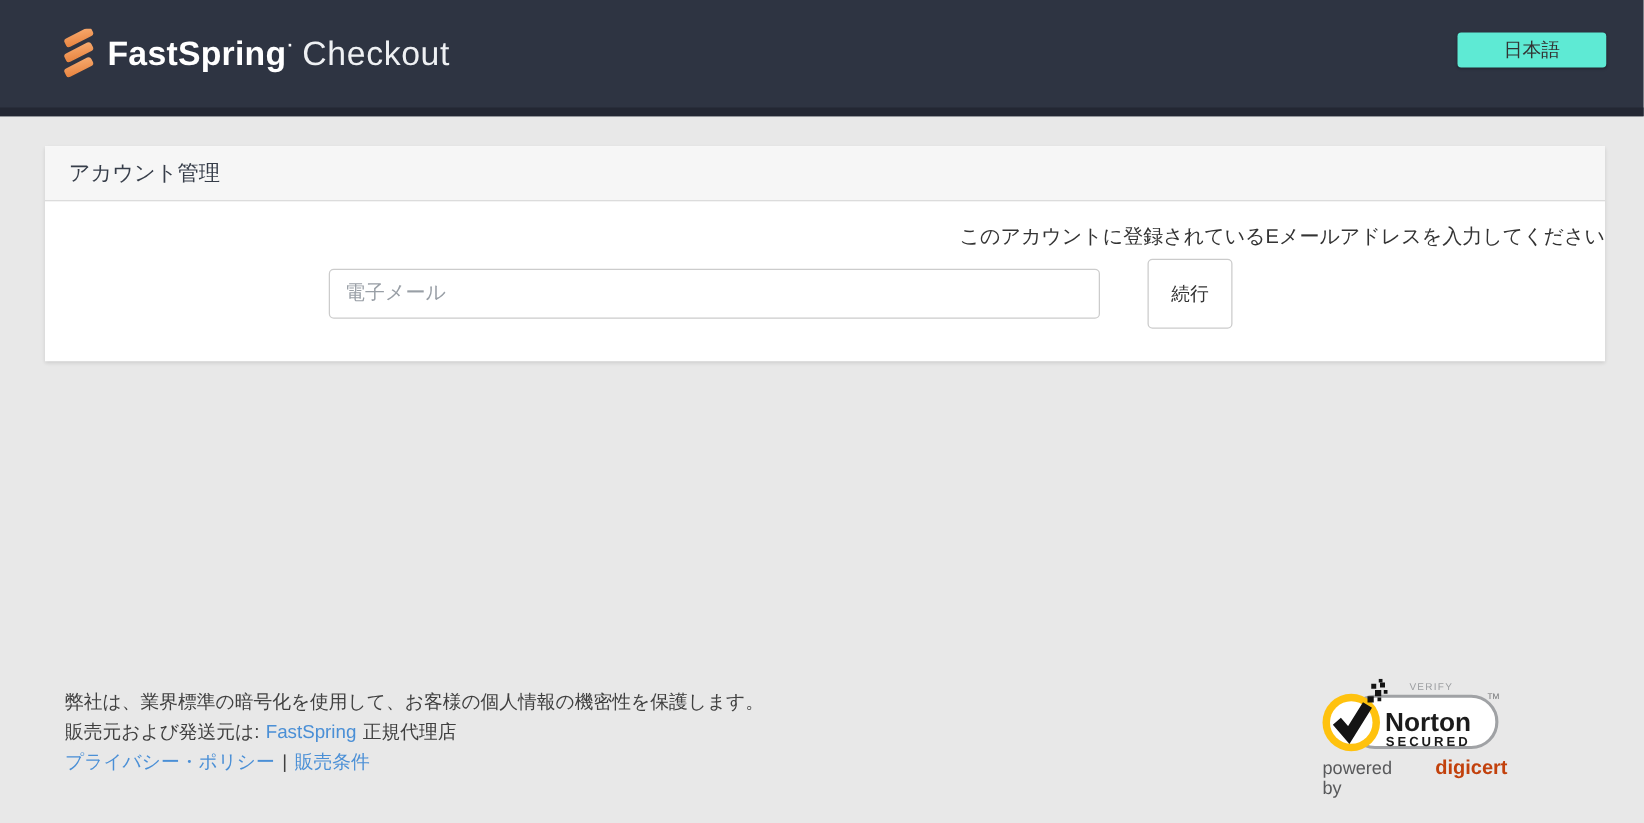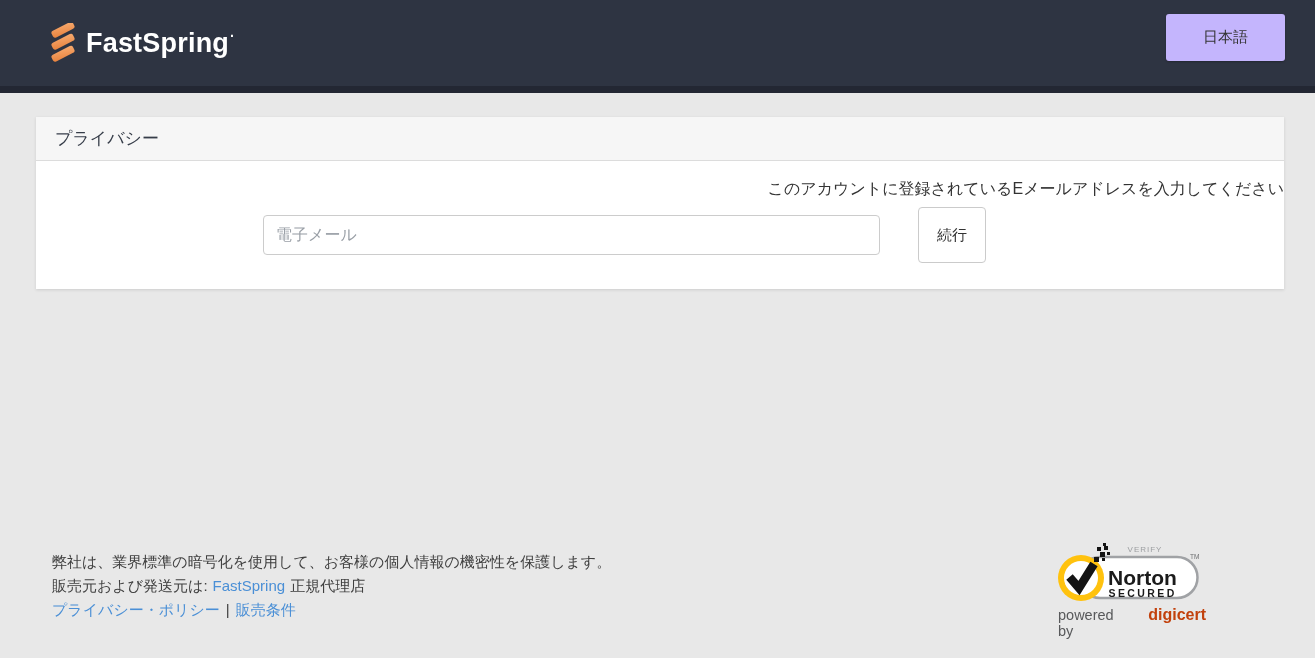--- a/index.html
+++ b/index.html
@@ -19,23 +19,23 @@
     display: flex; align-items: center;
   }
   .brand-wrap {
     display: flex; align-items: center; margin-left: 50px; gap: 10px;
   }
   .brand-icon { width: 26px; height: 40px; display: block; }
   .brand-text { font-size: 27px; color: #ffffff; font-weight: bold; letter-spacing: 0.2px; display: flex; align-items: baseline; }
   .brand-tm { font-size: 14px; font-weight: bold; color: #ffffff; vertical-align: super; position: relative; top: -11px; margin-left: 1px; }
   .product-text { font-size: 27px; color: #eef0f3; font-weight: 300; margin-left: 7px; letter-spacing: 0.5px; }
   .lang-btn {
-    position: absolute; right: 30px; top: 14px;
-    width: 119px; height: 47px;
-    background: #c4b5fd; border: none; border-radius: 3px;
+    position: absolute; right: 30px; top: 26px;
+    width: 119px; height: 28px;
+    background: #5eead4; border: none; border-radius: 3px;
     font-size: 15px; color: #333; cursor: pointer;
     font-family: inherit;
     box-shadow: 0 1px 2px rgba(0,0,0,0.25);
   }
 
   
   .card {
     position: absolute; left: 36px; top: 117px; width: 1248px;
     background: #ffffff;
     box-shadow: 0 1px 3px rgba(0,0,0,0.12);
@@ -97,28 +97,29 @@
       </defs>
       <g fill="url(#lg-orange)">
         <rect x="1" y="3" width="24" height="7.5" rx="2.5" transform="rotate(-27 13 6.75)"></rect>
         <rect x="1" y="15" width="24" height="7.5" rx="2.5" transform="rotate(-27 13 18.75)"></rect>
         <rect x="1" y="27" width="24" height="7.5" rx="2.5" transform="rotate(-27 13 30.75)"></rect>
       </g>
     </svg>
     <div class="brand-text">
       <span>FastSpring</span>
         <span class="brand-tm">·</span>
+      <span class="product-text">Checkout</span>
     </div>
   </div>
   <button class="lang-btn">日本語</button>
 </div>
 
 <div class="card">
   <div class="card-header">
-    <span class="card-title">プライバシー</span>
+    <span class="card-title">アカウント管理</span>
   </div>
   <div class="card-body">
     <div class="email-label">このアカウントに登録されているEメールアドレスを入力してください</div>
     <div class="form-row">
       <input class="email-input" type="text" placeholder="電子メール" style="">
       <button class="continue-btn">続行</button>
     </div>
   </div>
 </div>
 

